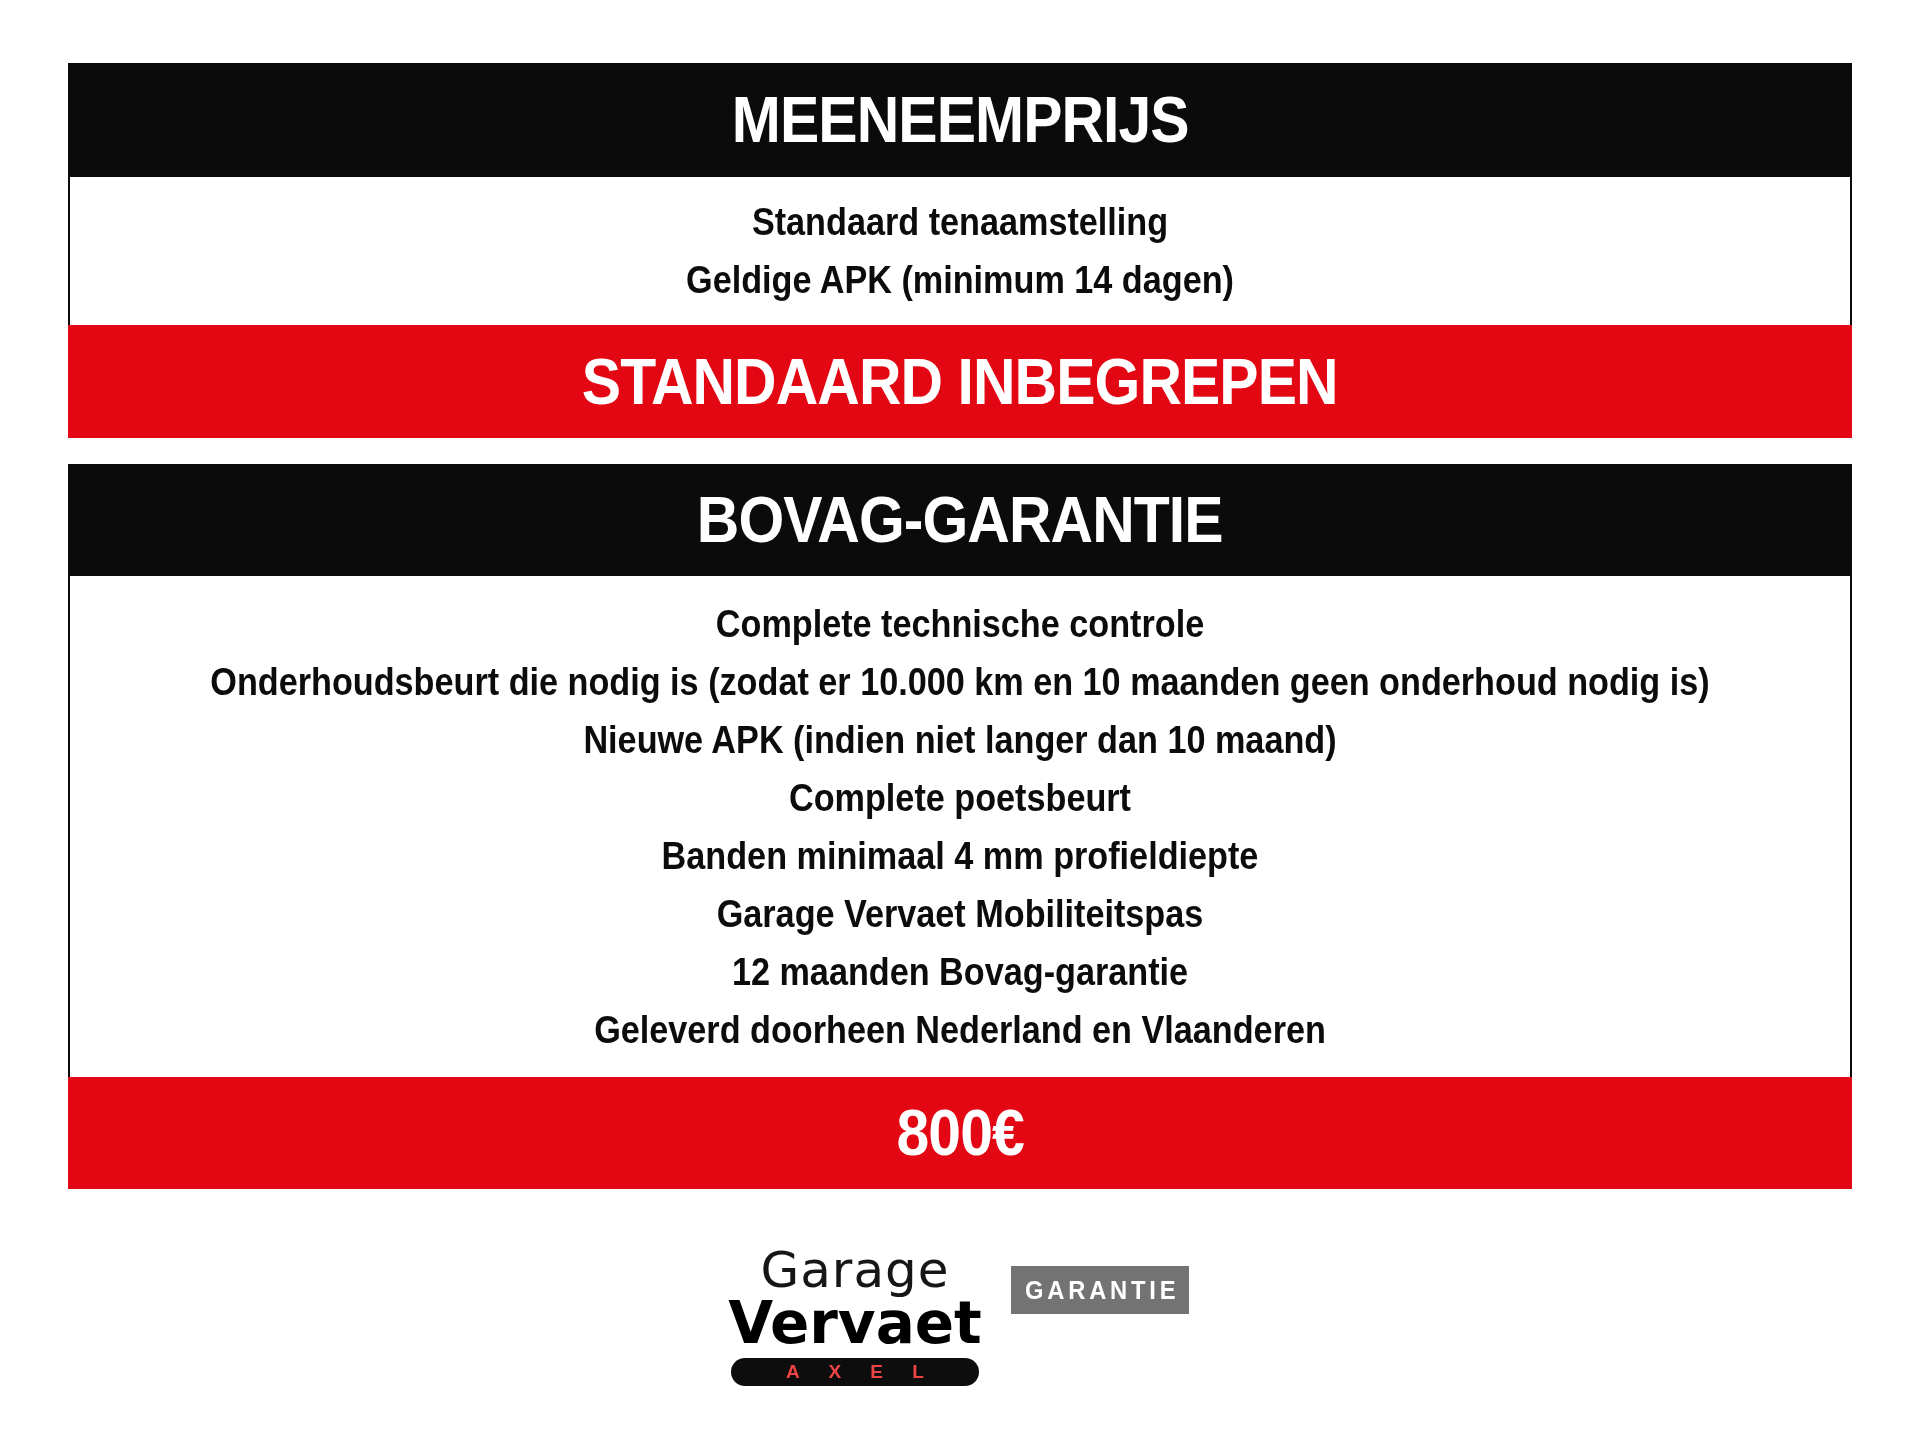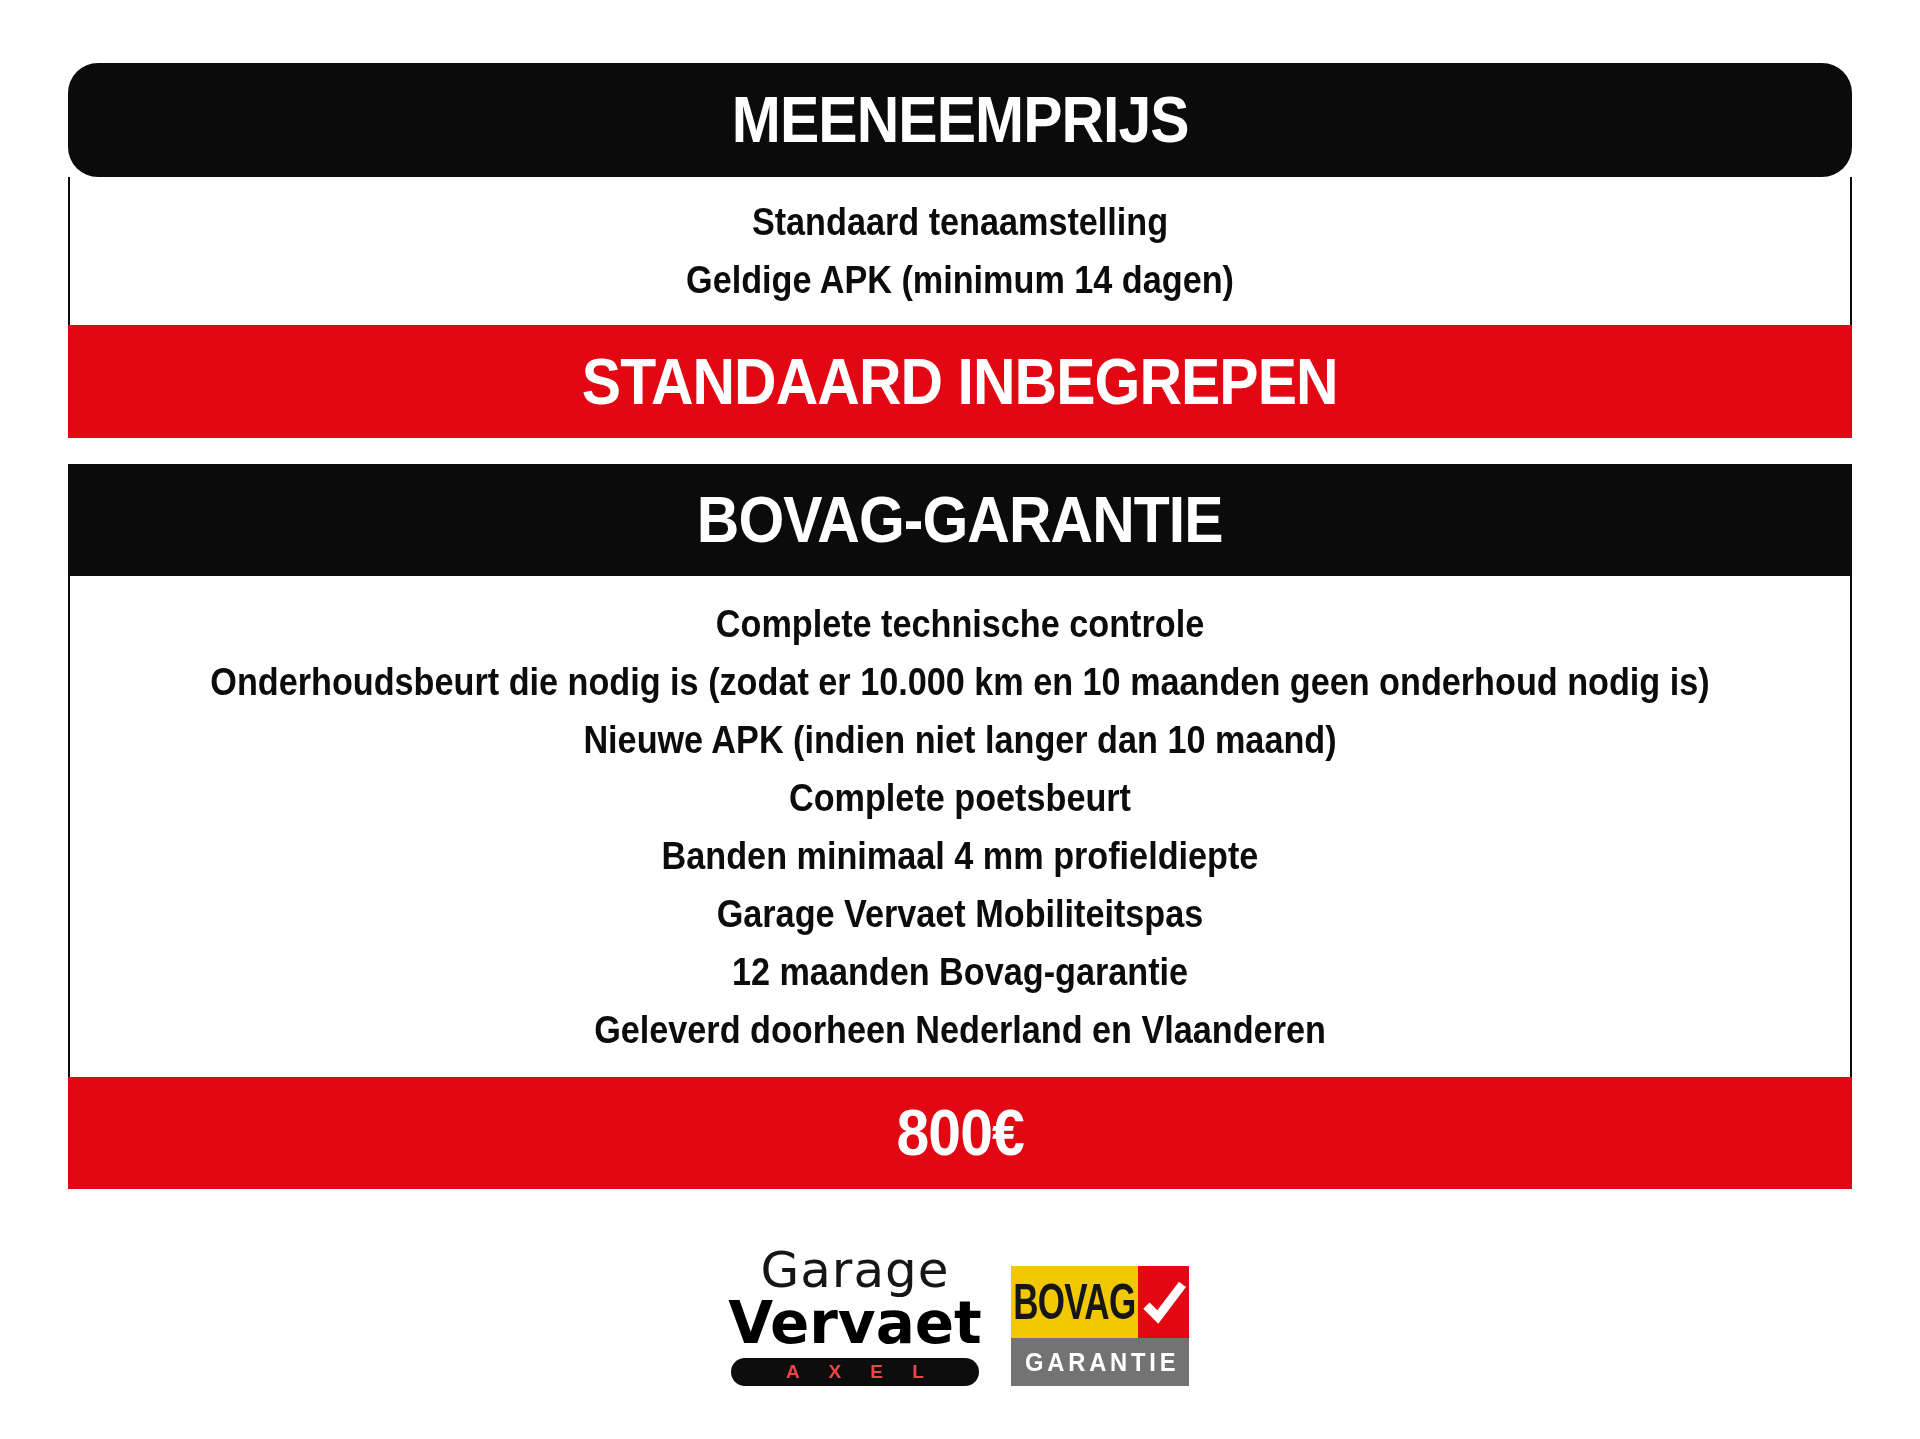--- a/index.html
+++ b/index.html
@@ -27,21 +27,21 @@
   .banner-red   { background: #e30613; }
   .banner-title {
     color: #ffffff;
     font-size: 64px;
     font-weight: bold;
     letter-spacing: -1px;
     white-space: nowrap;
     transform: scaleX(0.92);
     transform-origin: center;
   }
-  .h114 { height: 114px; border-radius: 30px; }
+  .h114 { height: 114px; }
   .h113 { height: 113px; }
   .h112 { height: 112px; }
   .card-body {
     border-left: 2px solid #0b0b0b;
     border-right: 2px solid #0b0b0b;
     background: #ffffff;
     display: flex;
     flex-direction: column;
     justify-content: center;
     align-items: stretch;
@@ -201,31 +201,19 @@
 
     <div class="vervaet-logo">
       <div class="vervaet-garage">Garage</div>
       <div class="vervaet-name">Vervaet</div>
       <div class="axel-pill">
         <span class="axel-text">A X E L</span>
       </div>
     </div>
 
     <div class="bovag-logo">
-      <div class="bovag-top">
-        <div class="bovag-yellow">
-          <span class="bovag-word">BOVAG</span>
-        </div>
-        <div class="bovag-red">
-          <span style="display:flex;">
-            <svg width="44" height="48" viewBox="0 0 100 108" aria-hidden="true">
-              <path d="M10 62 L36 88 L92 14" fill="none" stroke="#ffffff" stroke-width="20" stroke-linecap="butt" stroke-linejoin="miter"></path>
-            </svg>
-          </span>
-        </div>
-      </div>
       <div class="bovag-bottom">
         <span class="garantie-text">GARANTIE</span>
       </div>
     </div>
 
   </div>
 </div>
 
 </body></html>

